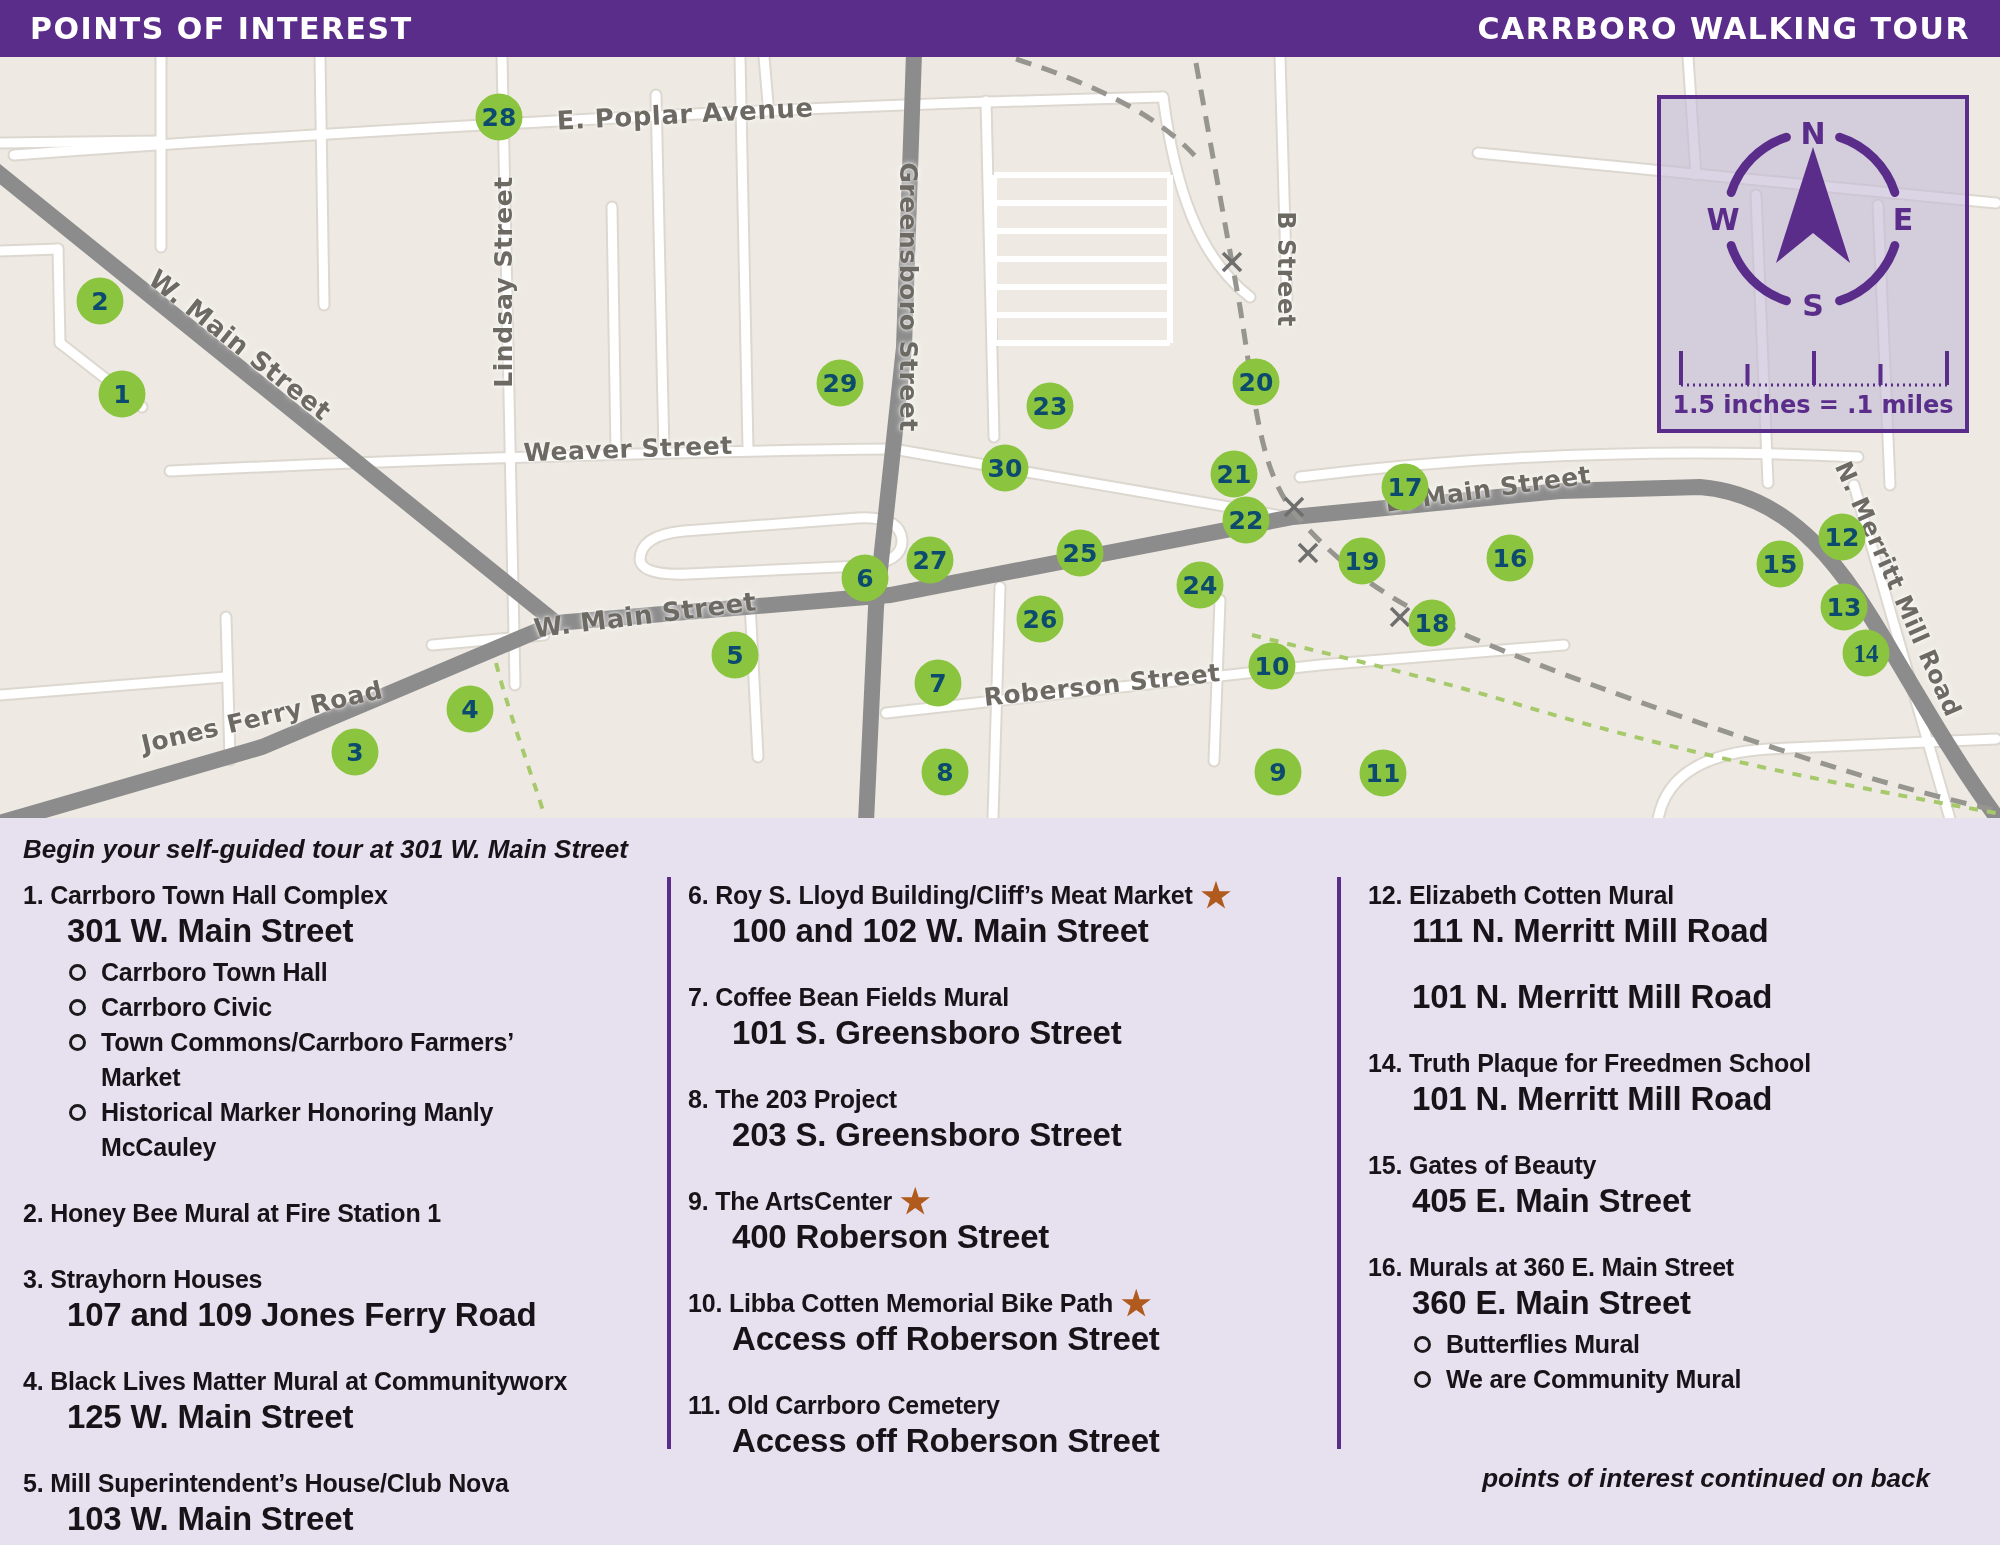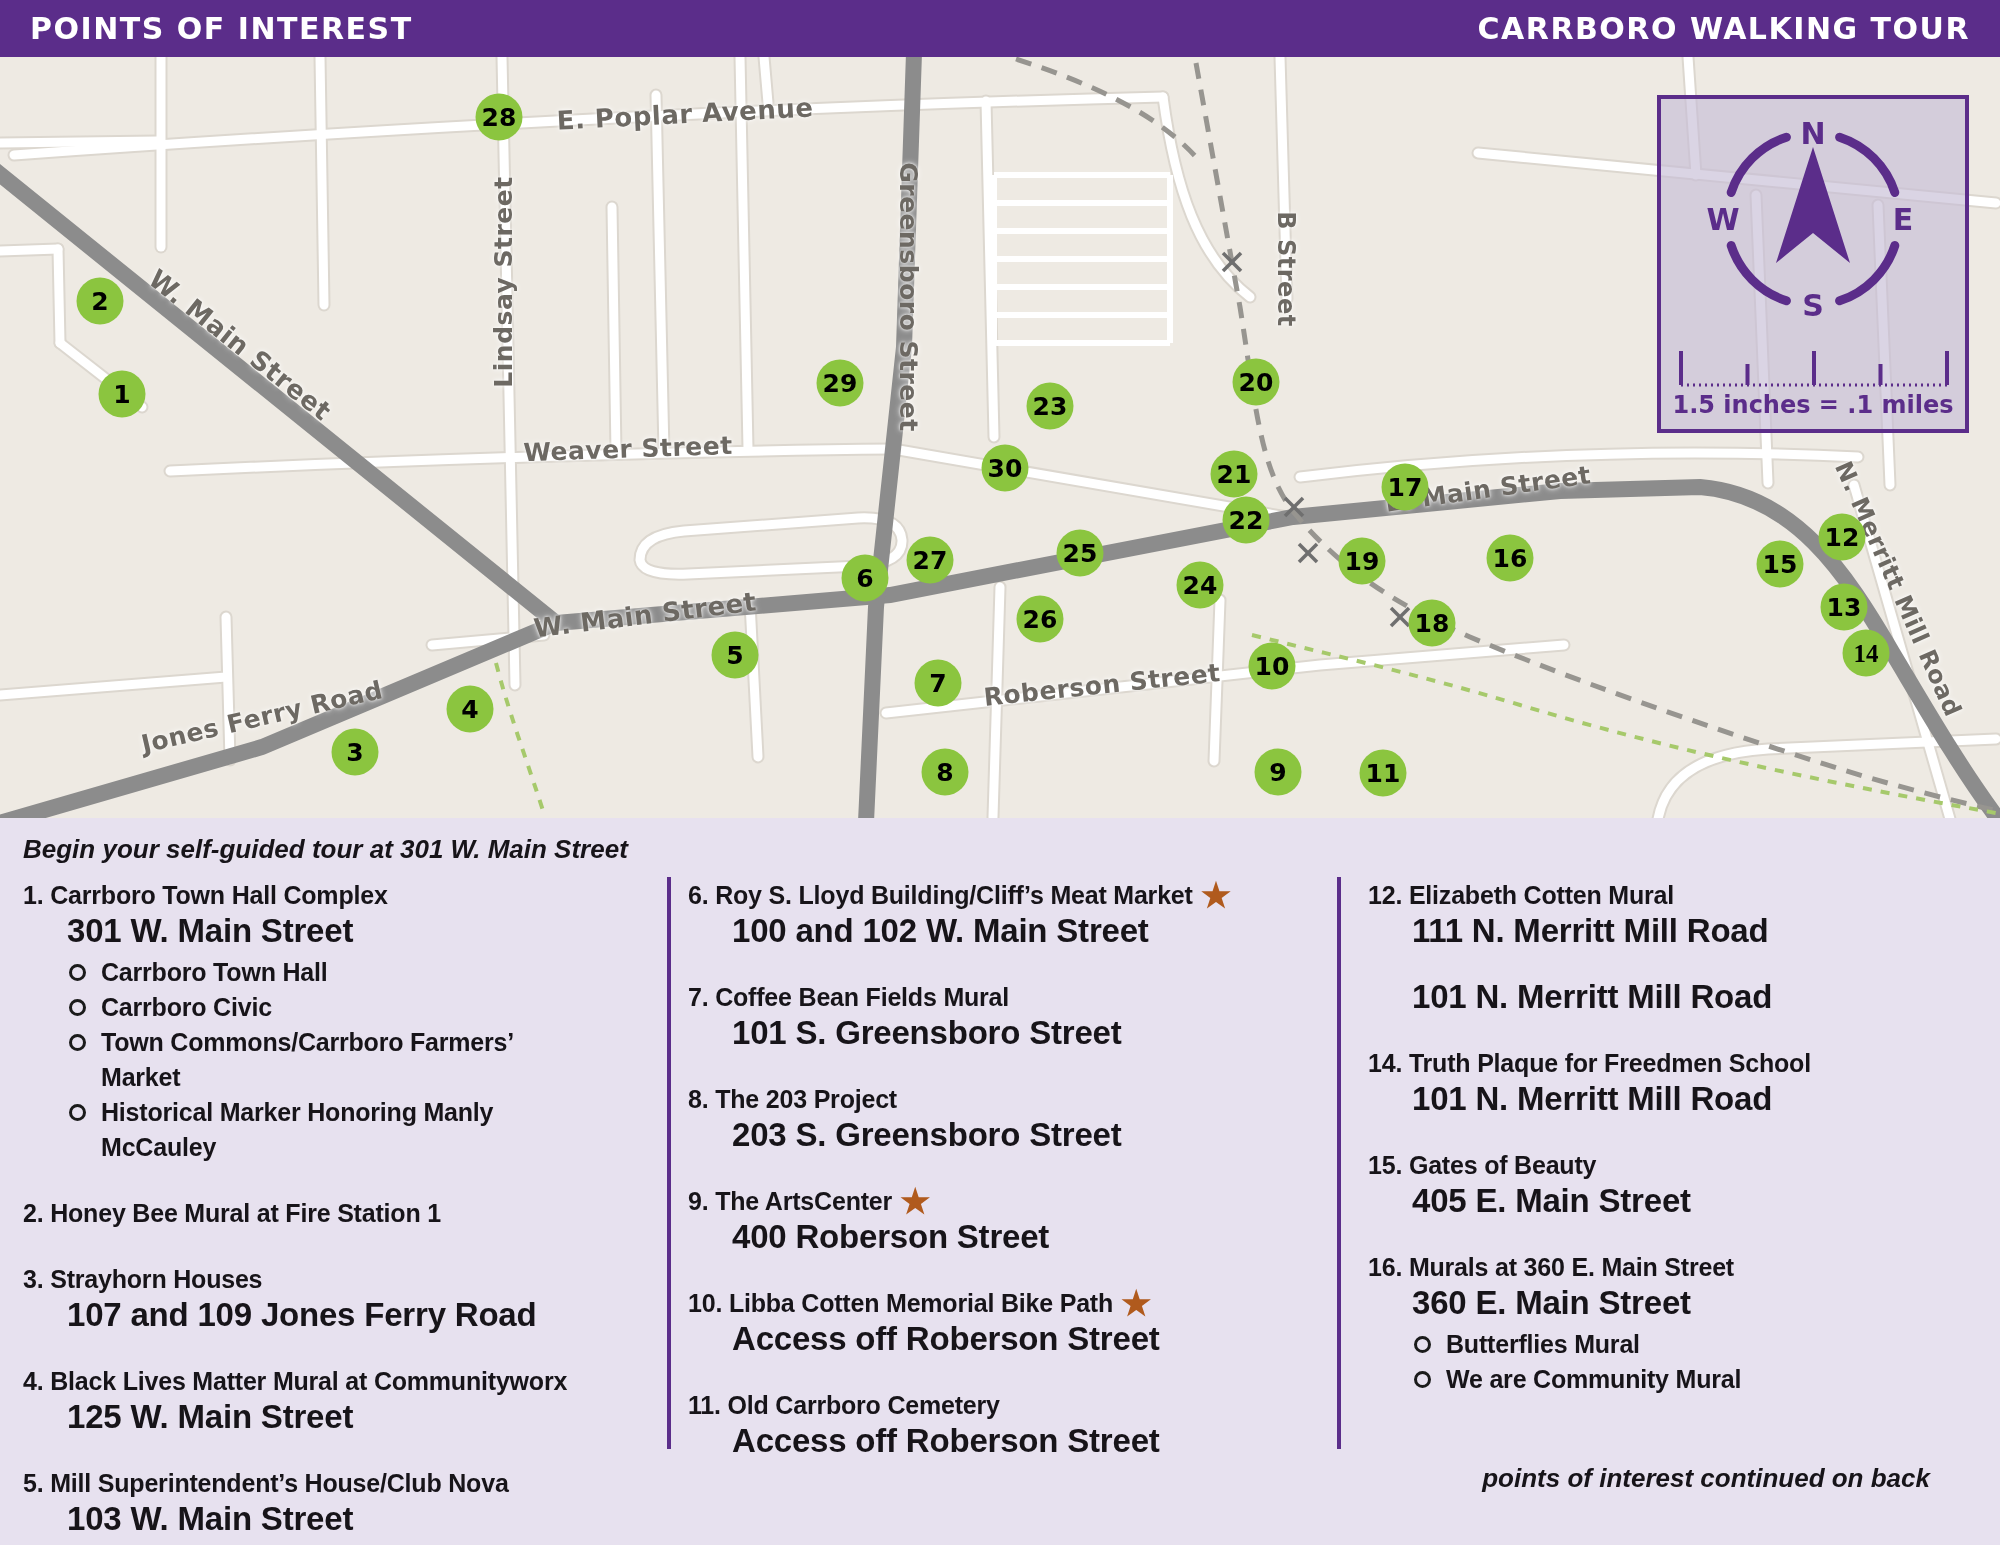--- a/index.html
+++ b/index.html
@@ -15,21 +15,21 @@
   .hdr{position:absolute;top:0;left:0;width:2000px;height:57px;background:var(--purple);
        display:flex;justify-content:space-between;align-items:center;padding:0 30px;}
   .hdr .htxt{color:#fff;font-weight:bold;font-size:30px;letter-spacing:1.5px;text-align:right;}
 
   
   .map{position:absolute;top:57px;left:0;width:2000px;height:761px;overflow:hidden;background:var(--map_bg);}
   .map svg.roadmap{position:absolute;inset:0;}
   .slabel{position:absolute;color:var(--label_gray);font-weight:bold;white-space:nowrap;letter-spacing:.5px;
           text-shadow:0 0 3px rgba(255,255,255,.95),0 0 6px rgba(255,255,255,.8);}
   .marker{position:absolute;width:47px;height:47px;border-radius:50%;background:var(--green);
-          color:#000000;font-weight:bold;font-size:25px;display:flex;align-items:center;justify-content:center;
+          color:#0c4a6e;font-weight:bold;font-size:25px;display:flex;align-items:center;justify-content:center;
           transform:translate(-50%,-50%);}
 
   
   .panel{position:absolute;left:1657px;top:38px;width:312px;height:338px;
          background:rgba(199,189,214,.66);border:4px solid var(--purple);}
   .panel .cletter{position:absolute;color:var(--purple);font-weight:bold;font-size:30px;transform:translate(-50%,-50%);}
   .scaletext{position:absolute;left:0;top:292px;width:100%;text-align:center;color:var(--purple);
              font-weight:bold;font-size:24px;}
 
   

